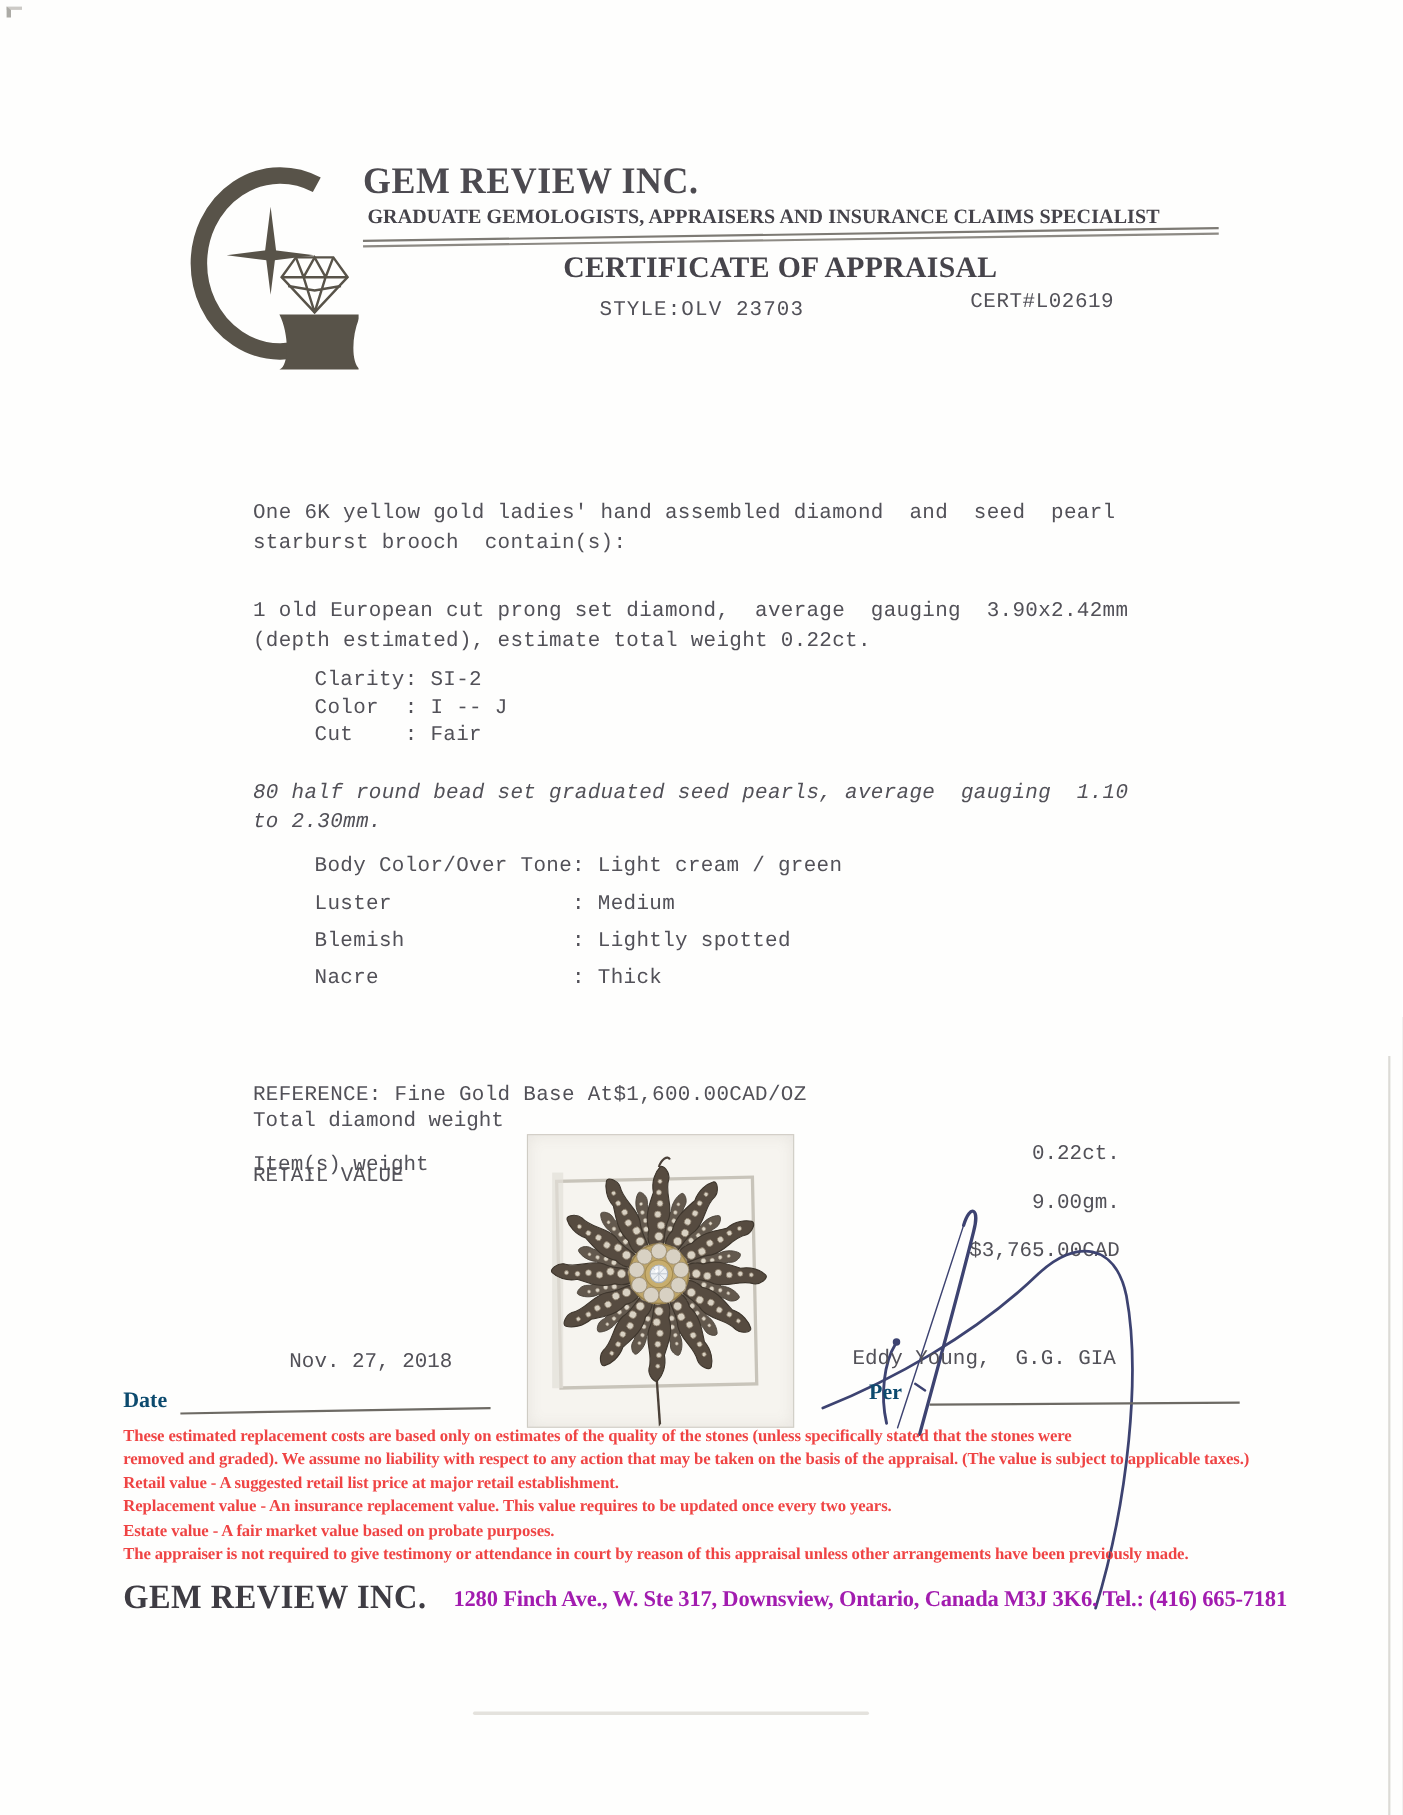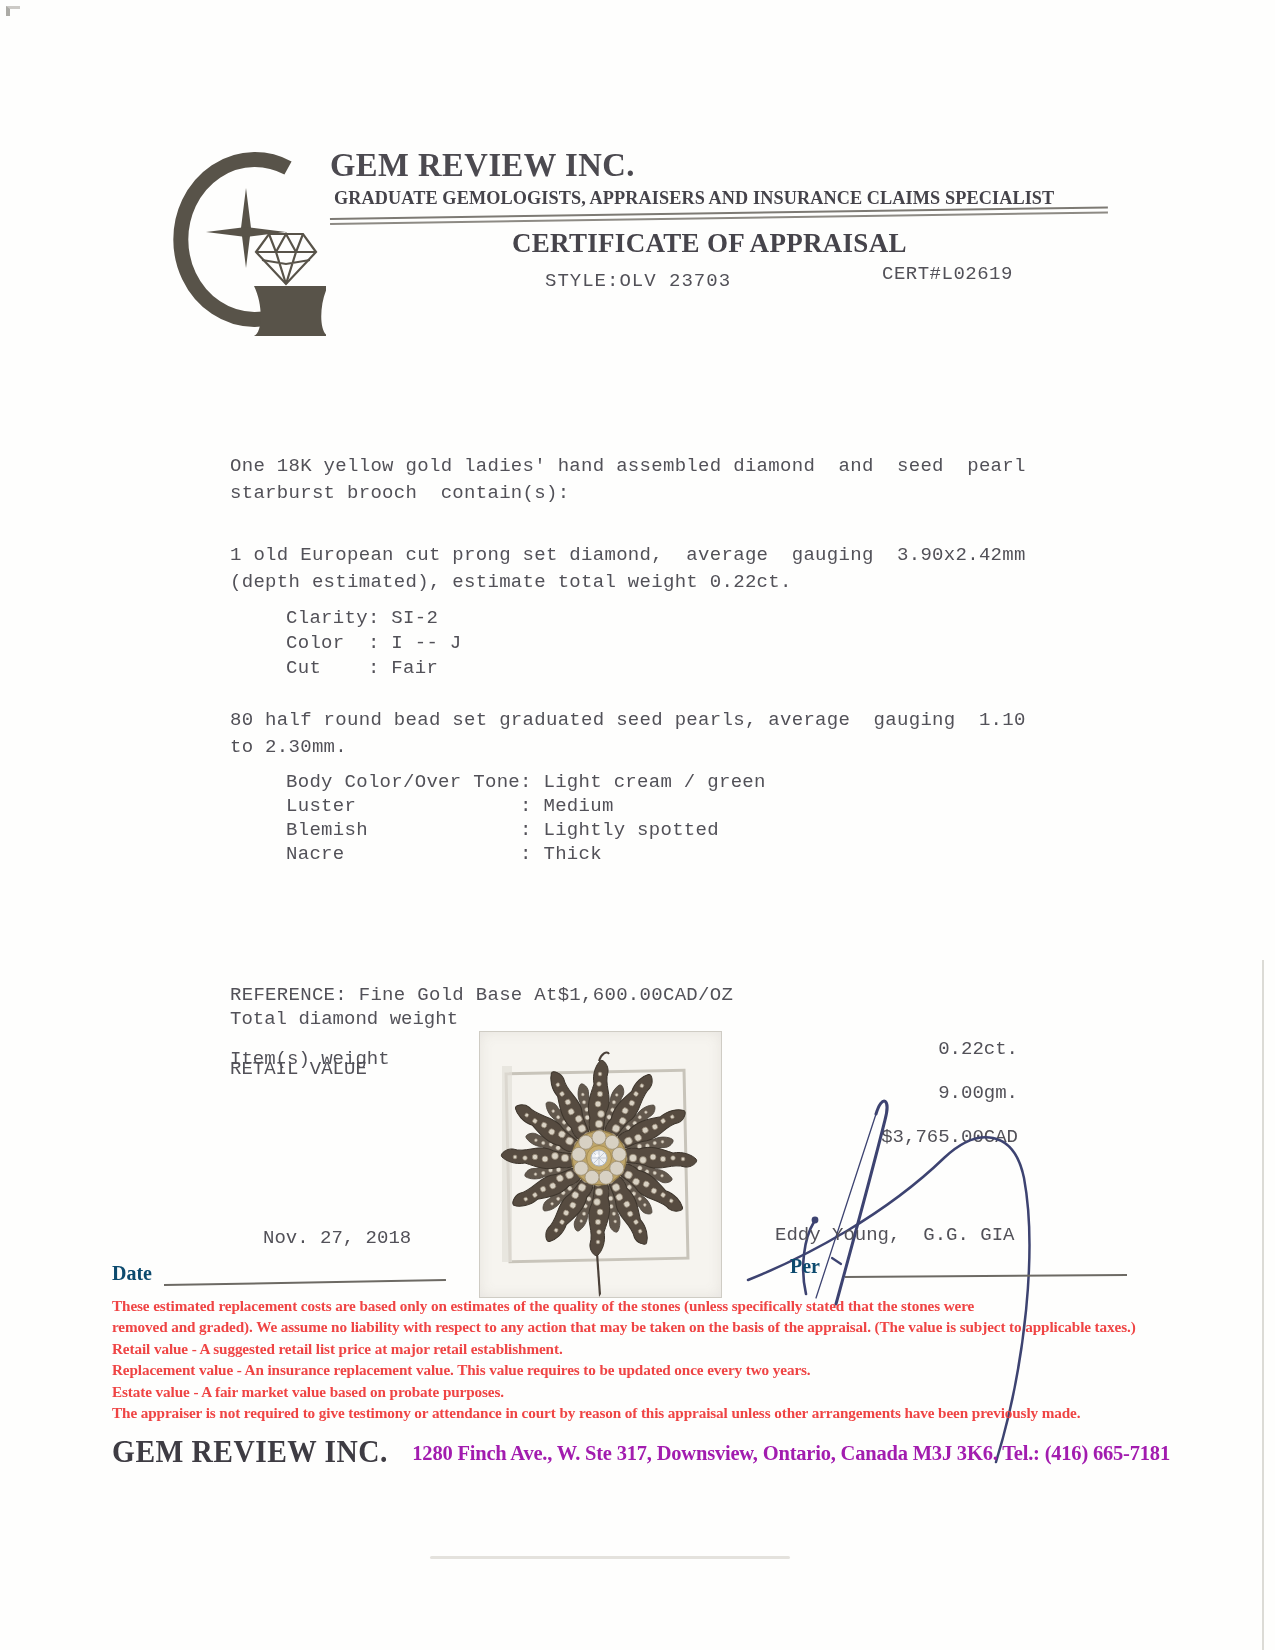--- a/index.html
+++ b/index.html
@@ -35,22 +35,22 @@
   }
   .mono { font-family:"Liberation Mono", monospace; color:#525158; white-space:pre; }
   .style-no { position:absolute; left:545px; top:270px; font-size:19px; letter-spacing:1px; }
   .cert-no  { position:absolute; left:882px; top:263px; font-size:19px; letter-spacing:.5px; }
 
   
   .blk { position:absolute; font-size:19px; line-height:27px; letter-spacing:.3px; }
   .b-intro   { left:230px; top:453px; }
   .b-diamond { left:230px; top:542px; }
   .b-dgrades { left:286px; top:606px; line-height:25px; }
-  .b-pearls  { left:230px; top:707px; }
-  .b-pgrades { left:286px; top:770px; line-height:24px; }
+  .b-pearls  { left:230px; top:707px;font-style:italic; }
+  .b-pgrades { left:286px; top:770px; line-height:34px; }
   .b-ref     { left:230px; top:982px; }
 
   .val-row-label { position:absolute; left:230px; font-size:19px; }
   .val-row-value { position:absolute; width:330px; right:257px; text-align:right; font-size:19px; }
 
   
   .photo {
     position:absolute; left:479px; top:1031px; width:243px; height:267px;
     background:#f6f4ef; border:1px solid #cfccc4; box-shadow:inset 0 0 14px rgba(120,115,105,.12);
   }
@@ -103,21 +103,21 @@
   <div class="company-name">GEM REVIEW INC.</div>
   <div class="tagline">GRADUATE GEMOLOGISTS, APPRAISERS AND INSURANCE CLAIMS SPECIALIST</div>
   <div class="rule-wrap">
       <div class="r1"></div>
       <div class="r2"></div>
     </div>
   <div class="cert-title">CERTIFICATE OF APPRAISAL</div>
   <div class="style-no mono">STYLE:OLV 23703</div>
   <div class="cert-no mono">CERT#L02619</div>
 
-  <div class="blk mono b-intro">One 18K yellow gold ladies' hand assembled diamond  and  seed  pearl
+  <div class="blk mono b-intro">One 6K yellow gold ladies' hand assembled diamond  and  seed  pearl
 starburst brooch  contain(s):</div>
   <div class="blk mono b-diamond">1 old European cut prong set diamond,  average  gauging  3.90x2.42mm
 (depth estimated), estimate total weight 0.22ct.</div>
   <div class="blk mono b-dgrades">Clarity: SI-2
 Color  : I -- J
 Cut    : Fair</div>
   <div class="blk mono b-pearls">80 half round bead set graduated seed pearls, average  gauging  1.10
 to 2.30mm.</div>
   <div class="blk mono b-pgrades">Body Color/Over Tone: Light cream / green
 Luster              : Medium

